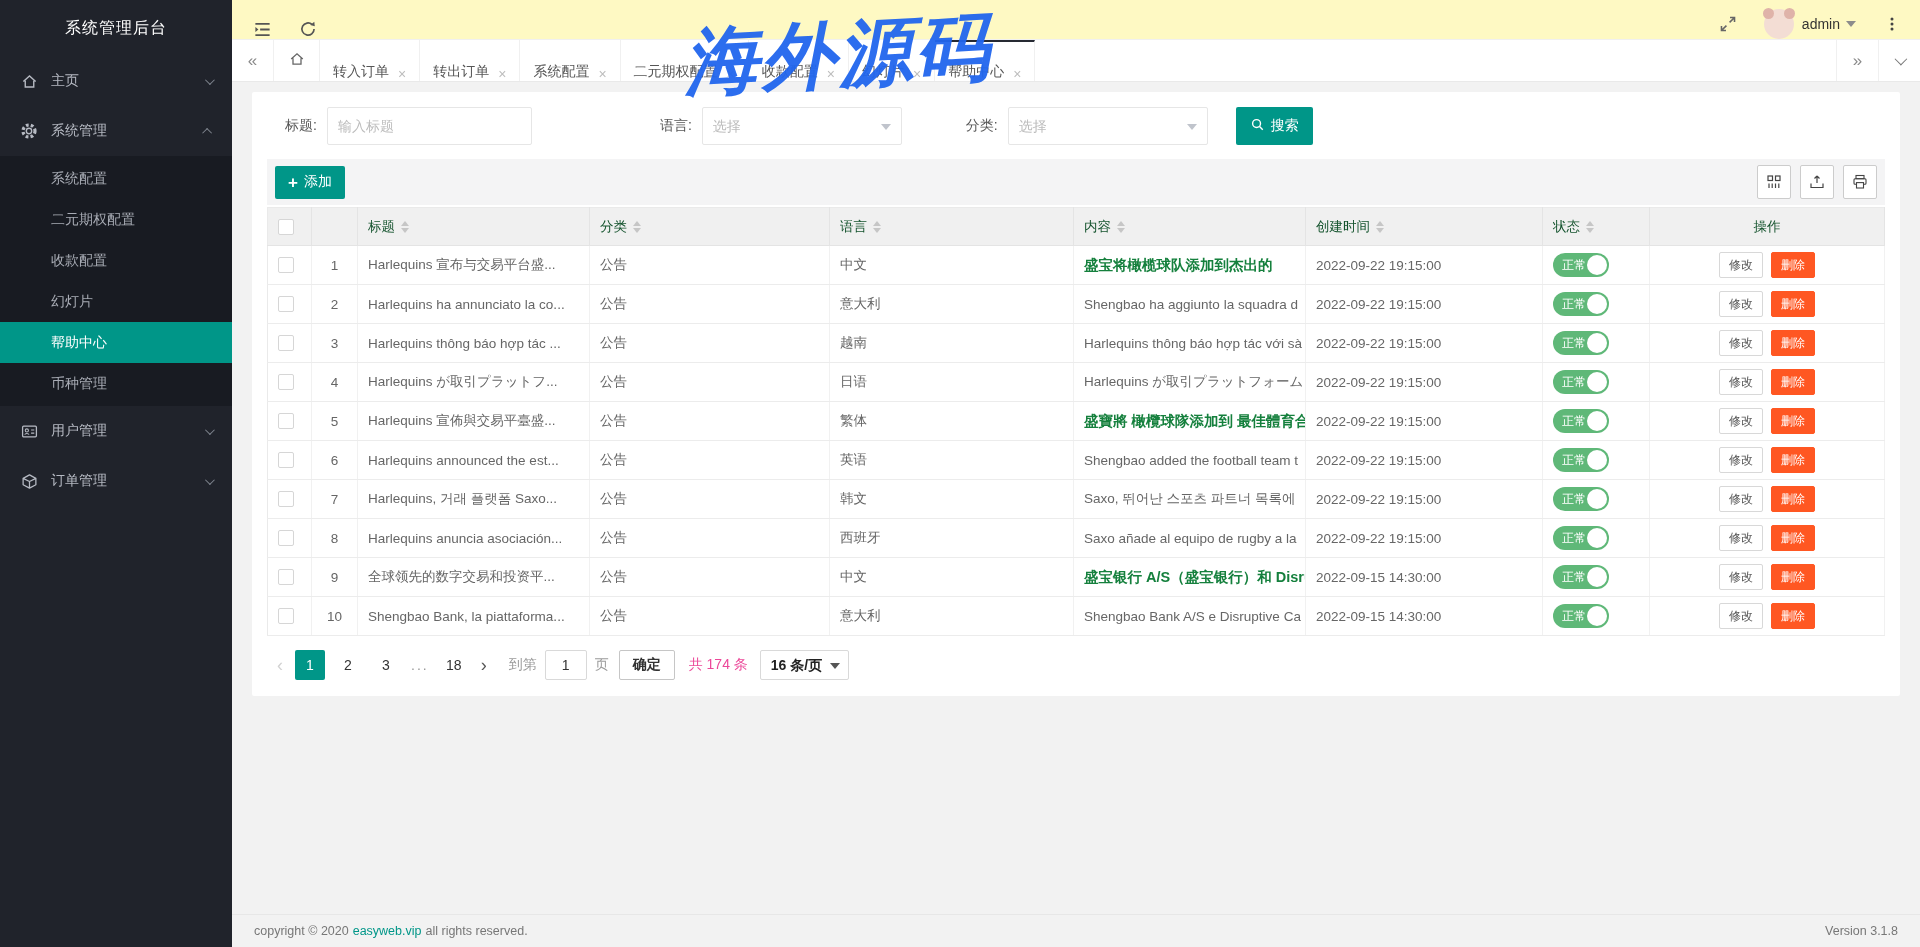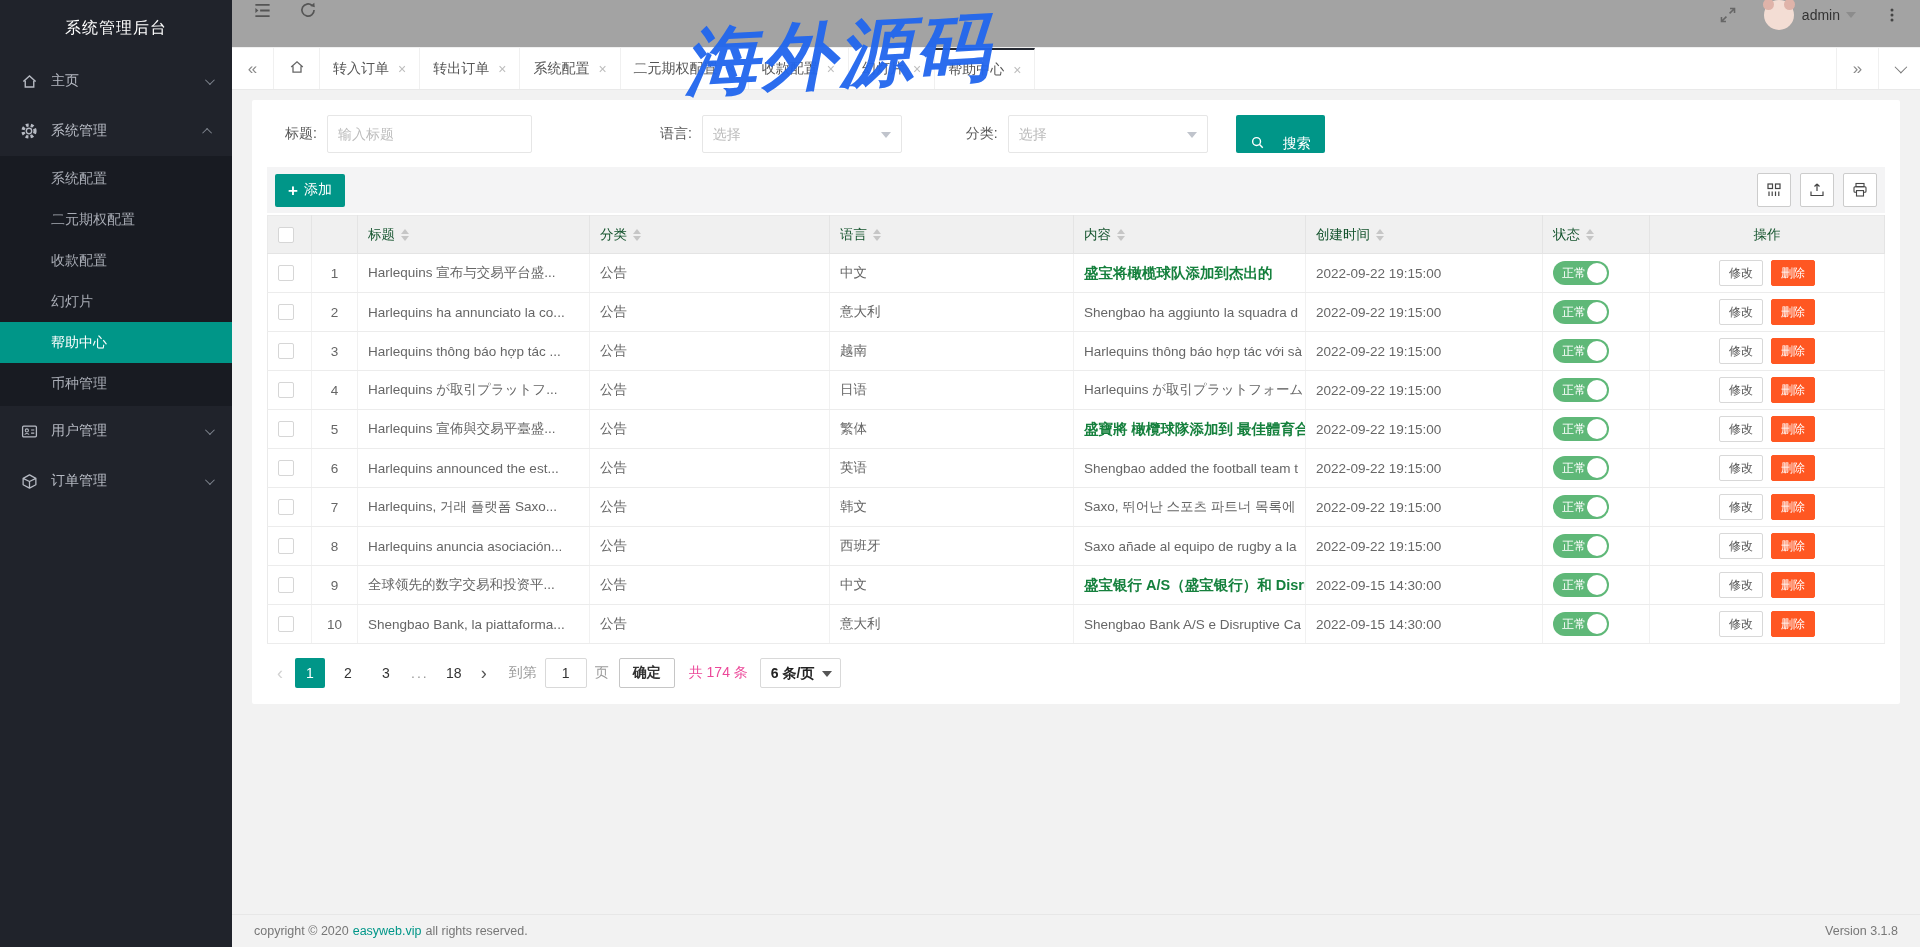--- a/index.html
+++ b/index.html
@@ -15,60 +15,60 @@
   .chev{width:7px;height:7px;border-right:1.4px solid #7e848e;border-bottom:1.4px solid #7e848e;display:inline-block}
   .chev.down{transform:rotate(45deg) translateY(-2px)}
   .chev.up{transform:rotate(-135deg) translateY(-2px)}
   .submenu{background:#181b22;padding:2px 0}
   .sub-item{height:41px;line-height:41px;padding-left:51px;color:#a8acb5;font-size:14px;cursor:pointer}
   .sub-item.active{background:#009688;color:#fff}
 
   
   .main{position:absolute;left:232px;right:0;top:0;bottom:0;background:#f2f2f2}
 
-  .topbar{height:48px;background:#a3a3a3;display:flex;align-items:flex-start;justify-content:space-between;border-bottom:1px solid #f0f0f0}
+  .topbar{height:40px;background:#fef9c3;display:flex;align-items:flex-end;justify-content:space-between;border-bottom:1px solid #f0f0f0}
   .topbar-left{display:flex;align-items:center;gap:26px;margin-left:20px}
   .tb-icon{display:inline-flex;align-items:center;justify-content:center;width:20px;height:20px;cursor:pointer}
   .user-area{display:flex;align-items:center;margin-right:18px}
   .avatar{width:30px;height:30px;border-radius:50%;background:#f3ddd4;position:relative;margin:0 8px 0 26px;cursor:pointer}
   .avatar::before,.avatar::after{content:"";position:absolute;width:11px;height:11px;border-radius:50%;background:#dfb3a9;top:-1px}
   .avatar::before{left:-1px}.avatar::after{right:-1px}
   .user-name{color:#333;font-size:14px;cursor:pointer}
   .caret-down{width:0;height:0;border-left:5px solid transparent;border-right:5px solid transparent;border-top:6px solid #8c8c8c;margin-left:6px}
   .kebab{margin-left:26px}
 
   
   .tabbar{height:42px;background:#fff;border-bottom:1px solid #e9e9e9;display:flex;align-items:stretch;position:relative}
   .tab-nav-btn{width:42px;display:flex;align-items:center;justify-content:center;color:#8a8a8a;font-size:17px;cursor:pointer;border-right:1px solid #f0f0f0}
   .tab-right{margin-left:auto;display:flex}
   .tab-right .tab-nav-btn{border-right:none;border-left:1px solid #f0f0f0}
   .tab-home{width:46px;display:flex;align-items:center;justify-content:center;border-right:1px solid #f0f0f0;cursor:pointer}
   .tab-list{display:flex;overflow:hidden}
-  .tab{display:flex;align-items:center;padding:0 13px;border-right:1px solid #f0f0f0;color:#555;font-size:14px;cursor:pointer;white-space:nowrap}
+  .tab{display:flex;align-items:flex-end;padding:0 13px;border-right:1px solid #f0f0f0;color:#555;font-size:14px;cursor:pointer;white-space:nowrap}
   .tab.active{border-top:2px solid #262a33;background:#fff}
   .tab-close{margin-left:9px;color:#bdbdbd;font-size:14px;line-height:1;cursor:pointer}
   .chev-big{width:9px;height:9px;border-right:1.6px solid #777;border-bottom:1.6px solid #777;transform:rotate(45deg) translateY(-2px)}
 
   
   .watermark{position:absolute;left:452px;top:6px;font-size:74px;font-weight:bold;font-style:italic;letter-spacing:3px;transform:rotate(-3deg);z-index:40;pointer-events:none;opacity:.95;font-family:"DejaVu Sans",sans-serif}
 
   
   .content{position:relative}
   .card{background:#fff;margin:10px 20px 0 20px;border-radius:2px;padding-bottom:12px}
 
   .filter-row{display:flex;align-items:center;padding:15px 0 14px 33px}
   .f-group{display:flex;align-items:center}
   .f-group label{color:#565656;margin-right:10px;font-size:14px}
   .f-input{width:205px;height:38px;border:1px solid #e6e6e6;border-radius:2px;padding:0 10px;font-size:14px;color:#333;outline:none}
   .f-input::placeholder{color:#bcbcbc}
   .f-select{width:200px;height:38px;border:1px solid #e6e6e6;border-radius:2px;position:relative;line-height:36px;padding-left:10px;color:#bcbcbc;font-size:14px;cursor:pointer;background:#fff}
   .sel-caret{position:absolute;right:10px;top:16px;width:0;height:0;border-left:5px solid transparent;border-right:5px solid transparent;border-top:6px solid #c0c4cc}
   .g2{margin-left:128px}
   .g3{margin-left:64px}
-  .search-btn{margin-left:28px;height:38px;padding:0 14px;background:#009688;color:#fff;border:none;border-radius:2px;font-size:14px;display:inline-flex;align-items:flex-end;gap:18px;cursor:pointer}
+  .search-btn{margin-left:28px;height:38px;padding:0 14px;background:#009688;color:#fff;border:none;border-radius:2px;font-size:14px;display:inline-flex;align-items:center;gap:6px;cursor:pointer}
 
   .table-area{padding:0 15px}
   .toolbar-band{background:#f4f4f5;height:46px;display:flex;align-items:center;justify-content:space-between;padding:0 8px;margin-bottom:2px}
   .add-btn{height:33px;padding:0 13px;background:#009688;color:#fff;border:none;border-radius:2px;font-size:14px;display:inline-flex;align-items:center;gap:6px;cursor:pointer}
   .add-btn .plus{font-size:17px;font-weight:bold;line-height:1}
   .tool-btns{display:flex;gap:9px}
   .tool-btn{width:34px;height:34px;background:#fff;border:1px solid #ccc;border-radius:2px;display:inline-flex;align-items:center;justify-content:center;cursor:pointer}
 
   table.grid{width:100%;border-collapse:collapse;table-layout:fixed;border:1px solid #eaeaea}
   .grid th{background:#f0f0f0;height:38px;font-weight:normal;color:#14532d;font-size:13.5px;text-align:left;padding:0 10px;border-right:1px solid #e4e4e4;border-bottom:1px solid #e4e4e4;white-space:nowrap}
@@ -501,21 +501,21 @@
               <span class="pg-dots">...</span>
               <a class="pg-num">18</a>
             </span>
           <a class="pg-next">›</a>
           <span class="pg-goto">到第</span>
           <input class="pg-input" value="1" style="">
           <span class="pg-unit">页</span>
           <button class="pg-confirm">确定</button>
           <span class="pg-total">共 174 条</span>
           <div class="pg-size">
-            <span>6 条/页</span>
+            <span>16 条/页</span>
             <span class="sel-caret"></span>
           </div>
         </div>
       </div>
 
     </div>
   </div>
 
   <footer class="page-footer">
     <div>

